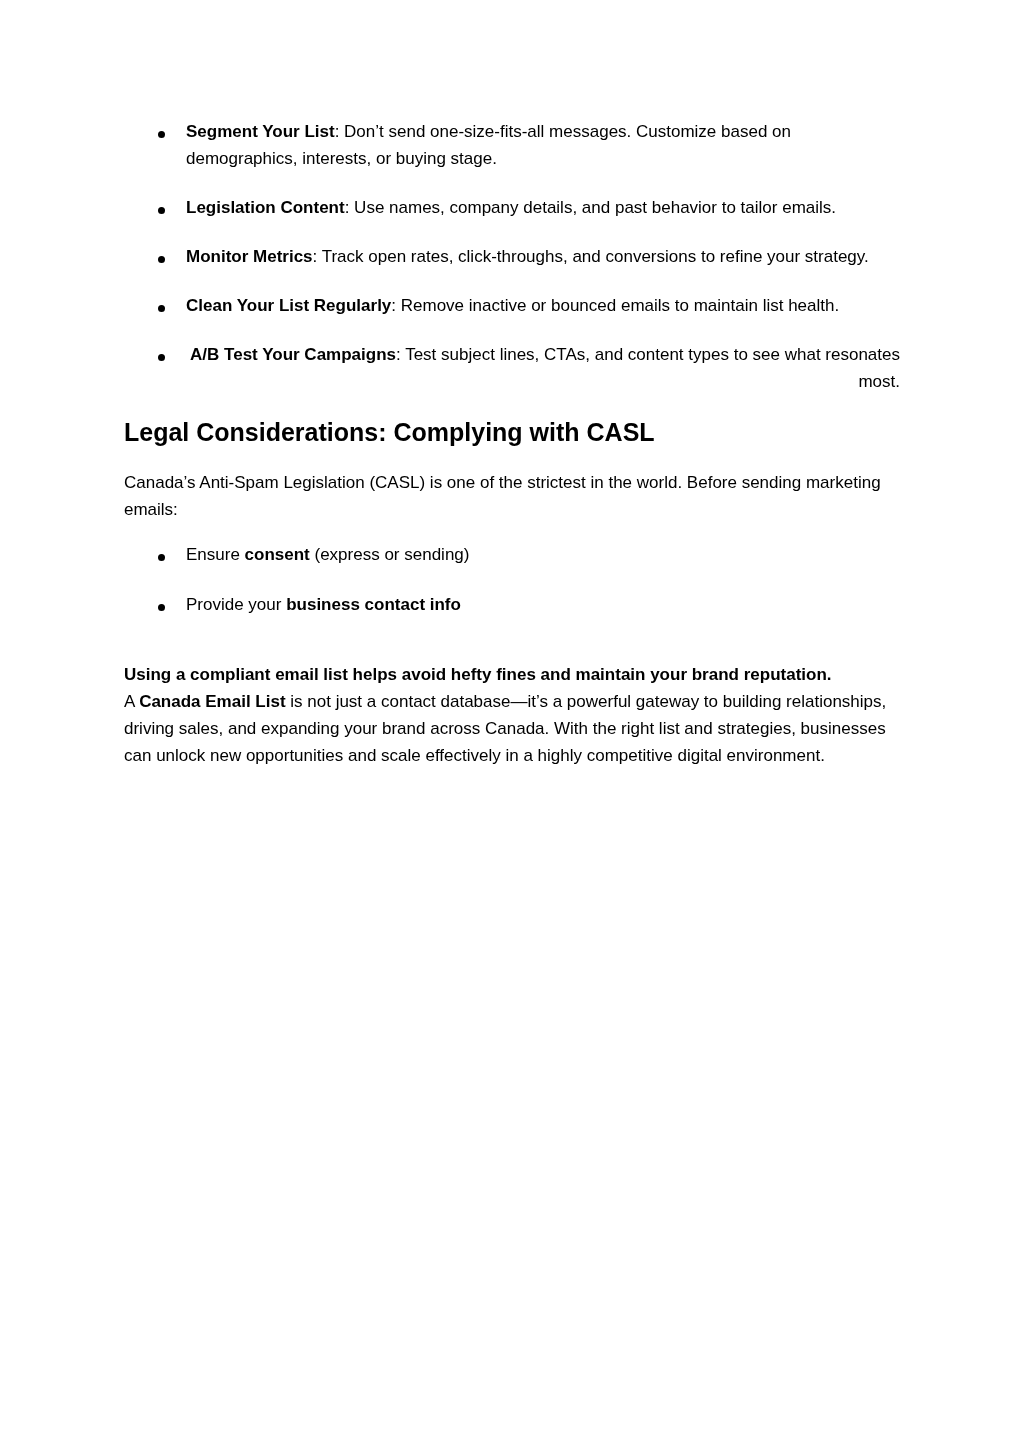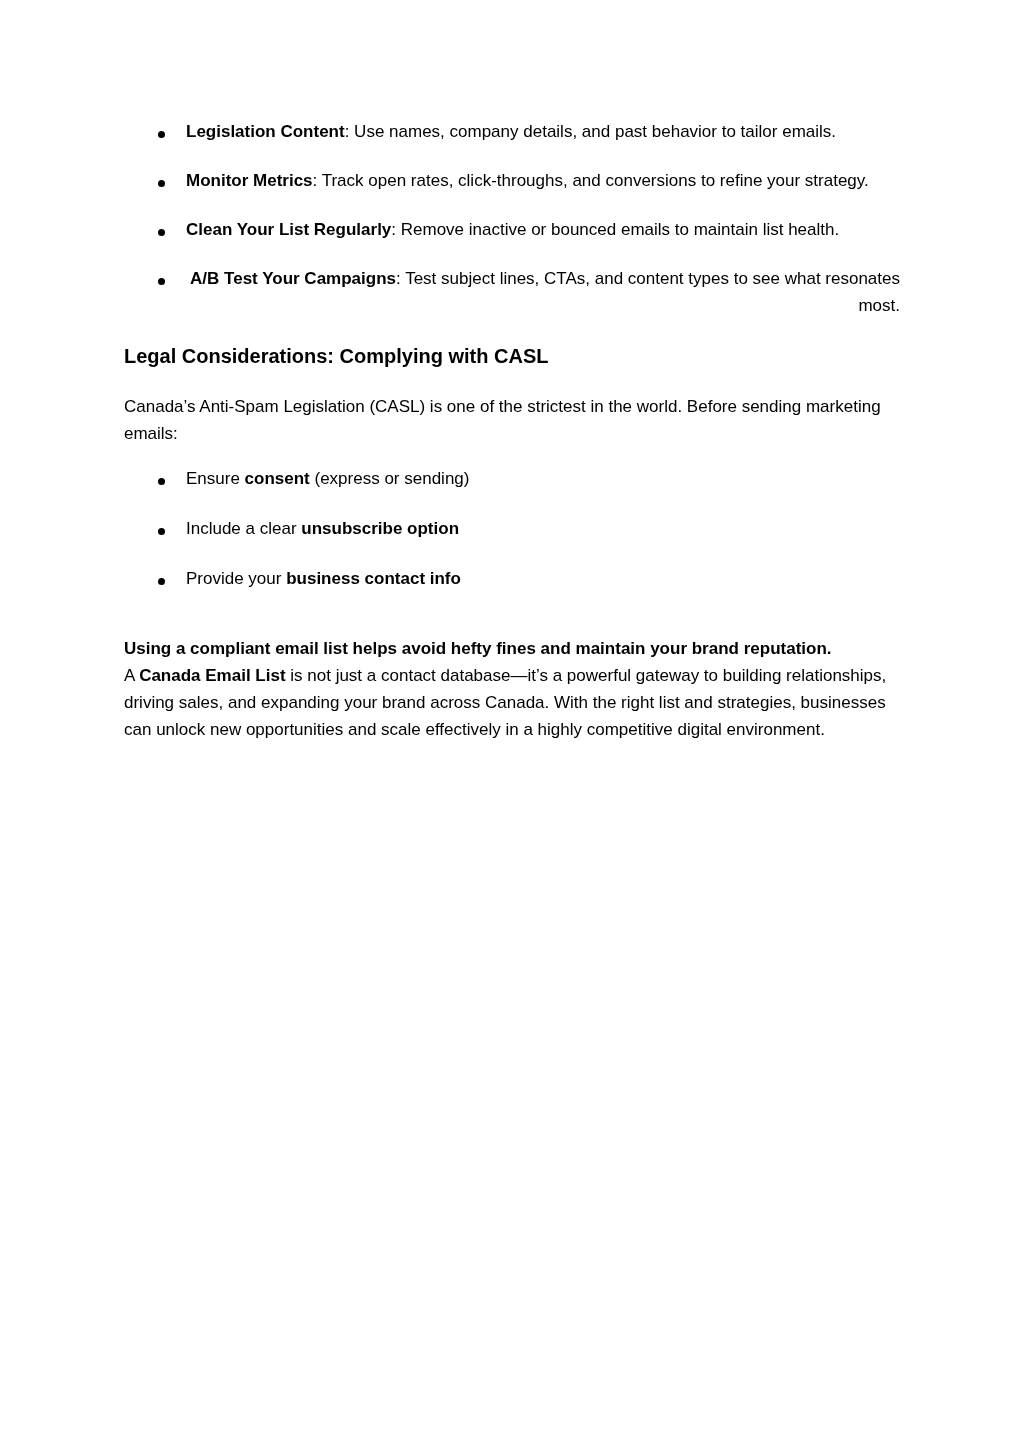--- a/index.html
+++ b/index.html
@@ -48,21 +48,21 @@
   .bullet {
     position: absolute;
     left: 34px;
     top: 13px;
     width: 7px;
     height: 7px;
     border-radius: 50%;
     background: #000000;
   }
   h2 {
-    font-size: 20px;
+    font-size: 25px;
     line-height: 36px;
     font-weight: bold;
     margin: 0;
   }
   h2.legal-heading {
     margin-top: 19px;
     margin-bottom: 19px;
   }
   h2.final-heading {
     margin-top: 24px;
@@ -86,20 +86,24 @@
   }
 </style>
 </head>
 <body>
 
 <div class="page">
 
   <ul class="doc-list tips-list">
     <li>
       <span class="bullet"></span>
+      <b>Segment Your List</b><span>: Don’t send one-size-fits-all messages. Customize based on demographics, interests, or buying stage.</span>
+    </li>
+    <li>
+      <span class="bullet"></span>
       <b>Legislation Content</b><span>: Use names, company details, and past behavior to tailor emails.</span>
     </li>
     <li>
       <span class="bullet"></span>
       <b>Monitor Metrics</b><span>: Track open rates, click-throughs, and conversions to refine your strategy.</span>
     </li>
     <li>
       <span class="bullet"></span>
       <b>Clean Your List Regularly</b><span>: Remove inactive or bounced emails to maintain list health.</span>
     </li>
@@ -113,24 +117,20 @@
 
   <p class="casl-intro">Canada’s Anti-Spam Legislation (CASL) is one of the strictest in the world. Before sending marketing emails:</p>
 
   <ul class="doc-list casl-list">
     <li>
       <span class="bullet"></span>
       <span>Ensure </span><b>consent</b><span> (express or sending)</span>
     </li>
     <li>
       <span class="bullet"></span>
-      <span>Include a clear </span><b>unsubscribe option</b><span></span>
-    </li>
-    <li>
-      <span class="bullet"></span>
       <span>Provide your </span><b>business contact info</b><span></span>
     </li>
   </ul>
 
   <p class="compliance-note">Using a compliant email list helps avoid hefty fines and maintain your brand reputation.</p>
 
 
   <p class="final-para-1"><span>A </span><b>Canada Email List</b><span> is not just a contact database—it’s a powerful gateway to building relationships, driving sales, and expanding your brand across Canada. With the right list and strategies, businesses can unlock new opportunities and scale effectively in a highly competitive digital environment.</span></p>
 
 

